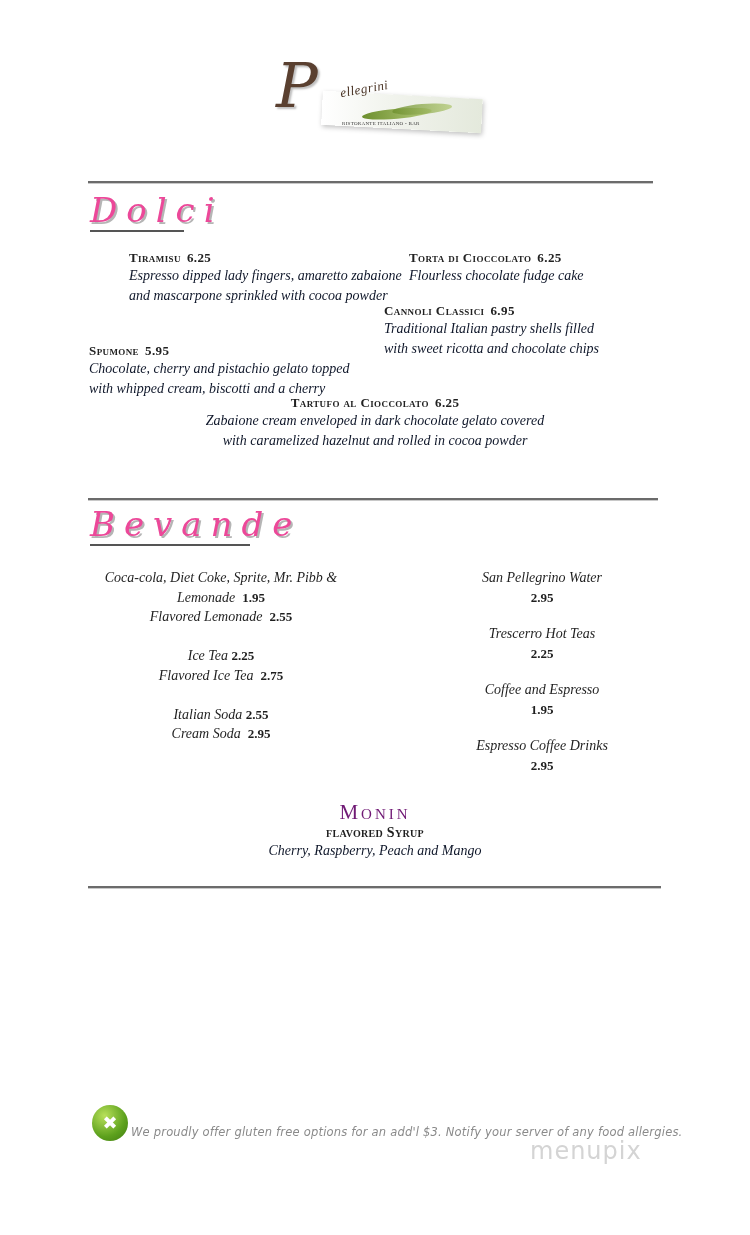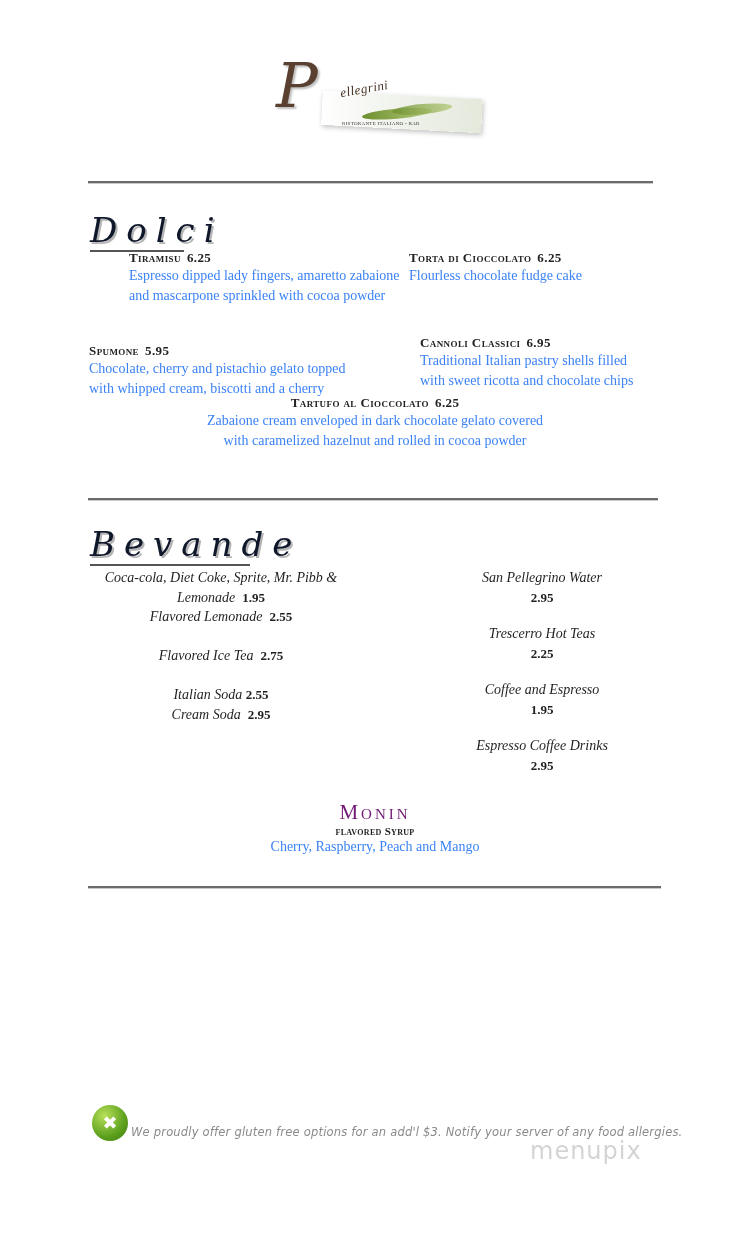--- a/index.html
+++ b/index.html
@@ -16,35 +16,35 @@
             font-style: italic; font-size: 62px; line-height: 62px; color: #5a4030;
             text-shadow: 2px 2px 2px rgba(0,0,0,0.25); }
   .logo-name { position: absolute; left: 70px; top: 26px; font-style: italic; font-size: 13px;
                color: #4a3425; transform: rotate(-10deg); letter-spacing: 0.5px; }
   .logo-sub { position: absolute; left: 72px; top: 66px; font-size: 5px; color: #333;
               letter-spacing: 0.3px; text-transform: uppercase; }
 
   .rule { height: 2px; background: #6b6b6b; border-bottom: 1px solid #c8c8c8; }
 
   .section-title { font-family: "DejaVu Serif", serif; font-style: italic; font-size: 34px;
-                   letter-spacing: 9px; color: #0f172a; line-height: 40px;
-                   text-shadow: 2px 2px 0 #b5b5b5; margin-top: 20px; }
+                   letter-spacing: 9px; color: #ec4899; line-height: 40px;
+                   text-shadow: 2px 2px 0 #b5b5b5; }
   .title-under { height: 2px; background: #555; }
 
   .item-name { font-variant: small-caps; font-weight: bold; font-size: 13px; letter-spacing: 0.4px; color: #222; }
   .item-name .price { font-variant: normal; margin-left: 6px; }
-  .desc { font-size: 14px; line-height: 20px; color: #3b82f6; }
+  .desc { font-style: italic; font-size: 14px; line-height: 20px; color: #0f172a; }
 
   .bev { text-align: center; font-size: 14px; line-height: 19.5px; }
   .bev .n { font-style: italic; }
   .bev .p { font-weight: bold; font-size: 13px; }
   .gap { height: 19.5px; }
 
   .monin-title { font-variant: small-caps; font-size: 21px; letter-spacing: 3px; color: #701a75; }
-  .monin-sub { font-variant: small-caps; font-weight: bold; font-size: 11px; letter-spacing: 0.3px; }
+  .monin-sub { font-variant: small-caps; font-weight: bold; font-size: 14px; letter-spacing: 0.3px; }
 
   .gf-icon { left: 92px; top: 1105px; width: 36px; height: 36px; border-radius: 50%;
              background: radial-gradient(circle at 35% 30%, #b8e05a, #5da11d 60%, #3f7a10);
              color: #fff; font-size: 18px; text-align: center; line-height: 36px;
              font-family: "DejaVu Sans", sans-serif; }
   .gf-note { left: 131px; top: 1125px; font-family: "DejaVu Sans", sans-serif; font-style: italic;
              font-size: 11.5px; color: #8a8a8a; letter-spacing: 0.2px; white-space: nowrap; }
   .watermark { left: 518px; top: 1137px; font-family: "DejaVu Sans", sans-serif; font-size: 24px;
                color: #d4d4d4; letter-spacing: 1px; margin-left: 12px; }
 </style>
@@ -77,21 +77,21 @@
   <div class="item-name"><span>Spumone</span><span class="price">5.95</span></div>
   <div class="desc">Chocolate, cherry and pistachio gelato topped</div>
   <div class="desc">with whipped cream, biscotti and a cherry</div>
 </div>
 
 <div class="abs" style="left:409px;top:250px;width:280px;">
   <div class="item-name"><span>Torta di Cioccolato</span><span class="price">6.25</span></div>
   <div class="desc">Flourless chocolate fudge cake</div>
 </div>
 
-<div class="abs" style="left:420px;top:303px;width:280px;margin-top:32px;">
+<div class="abs" style="left:384px;top:303px;width:280px;">
   <div class="item-name"><span>Cannoli Classici</span><span class="price">6.95</span></div>
   <div class="desc">Traditional Italian pastry shells filled</div>
   <div class="desc">with sweet ricotta and chocolate chips</div>
 </div>
 
 <div class="abs" style="left:150px;top:395px;width:450px;text-align:center;">
   <div class="item-name"><span>Tartufo al Cioccolato</span><span class="price">6.25</span></div>
   <div class="desc">Zabaione cream enveloped in dark chocolate gelato covered</div>
   <div class="desc">with caramelized hazelnut and rolled in cocoa powder</div>
 </div>
@@ -100,20 +100,21 @@
 <div class="abs" style="left:90px;top:504px;">
   <div class="section-title">Bevande</div>
   <div class="title-under" style="width:160px;"></div>
 </div>
 
 <div class="abs bev" style="left:90px;top:568px;width:262px;">
   <div><span class="n">Coca-cola, Diet Coke, Sprite, Mr. Pibb &amp;</span></div>
   <div><span class="n">Lemonade</span>&nbsp; <span class="p">1.95</span></div>
   <div><span class="n">Flavored Lemonade</span>&nbsp; <span class="p">2.55</span></div>
   <div class="gap"></div>
+  <div><span class="n">Ice Tea</span> <span class="p">2.25</span></div>
   <div><span class="n">Flavored Ice Tea</span>&nbsp; <span class="p">2.75</span></div>
   <div class="gap"></div>
   <div><span class="n">Italian Soda</span> <span class="p">2.55</span></div>
   <div><span class="n">Cream Soda</span>&nbsp; <span class="p">2.95</span></div>
 </div>
 
 <div class="abs bev" style="left:442px;top:568px;width:200px;">
   <div>
     <div class="n">San Pellegrino Water</div>
     <div class="p">2.95</div>

